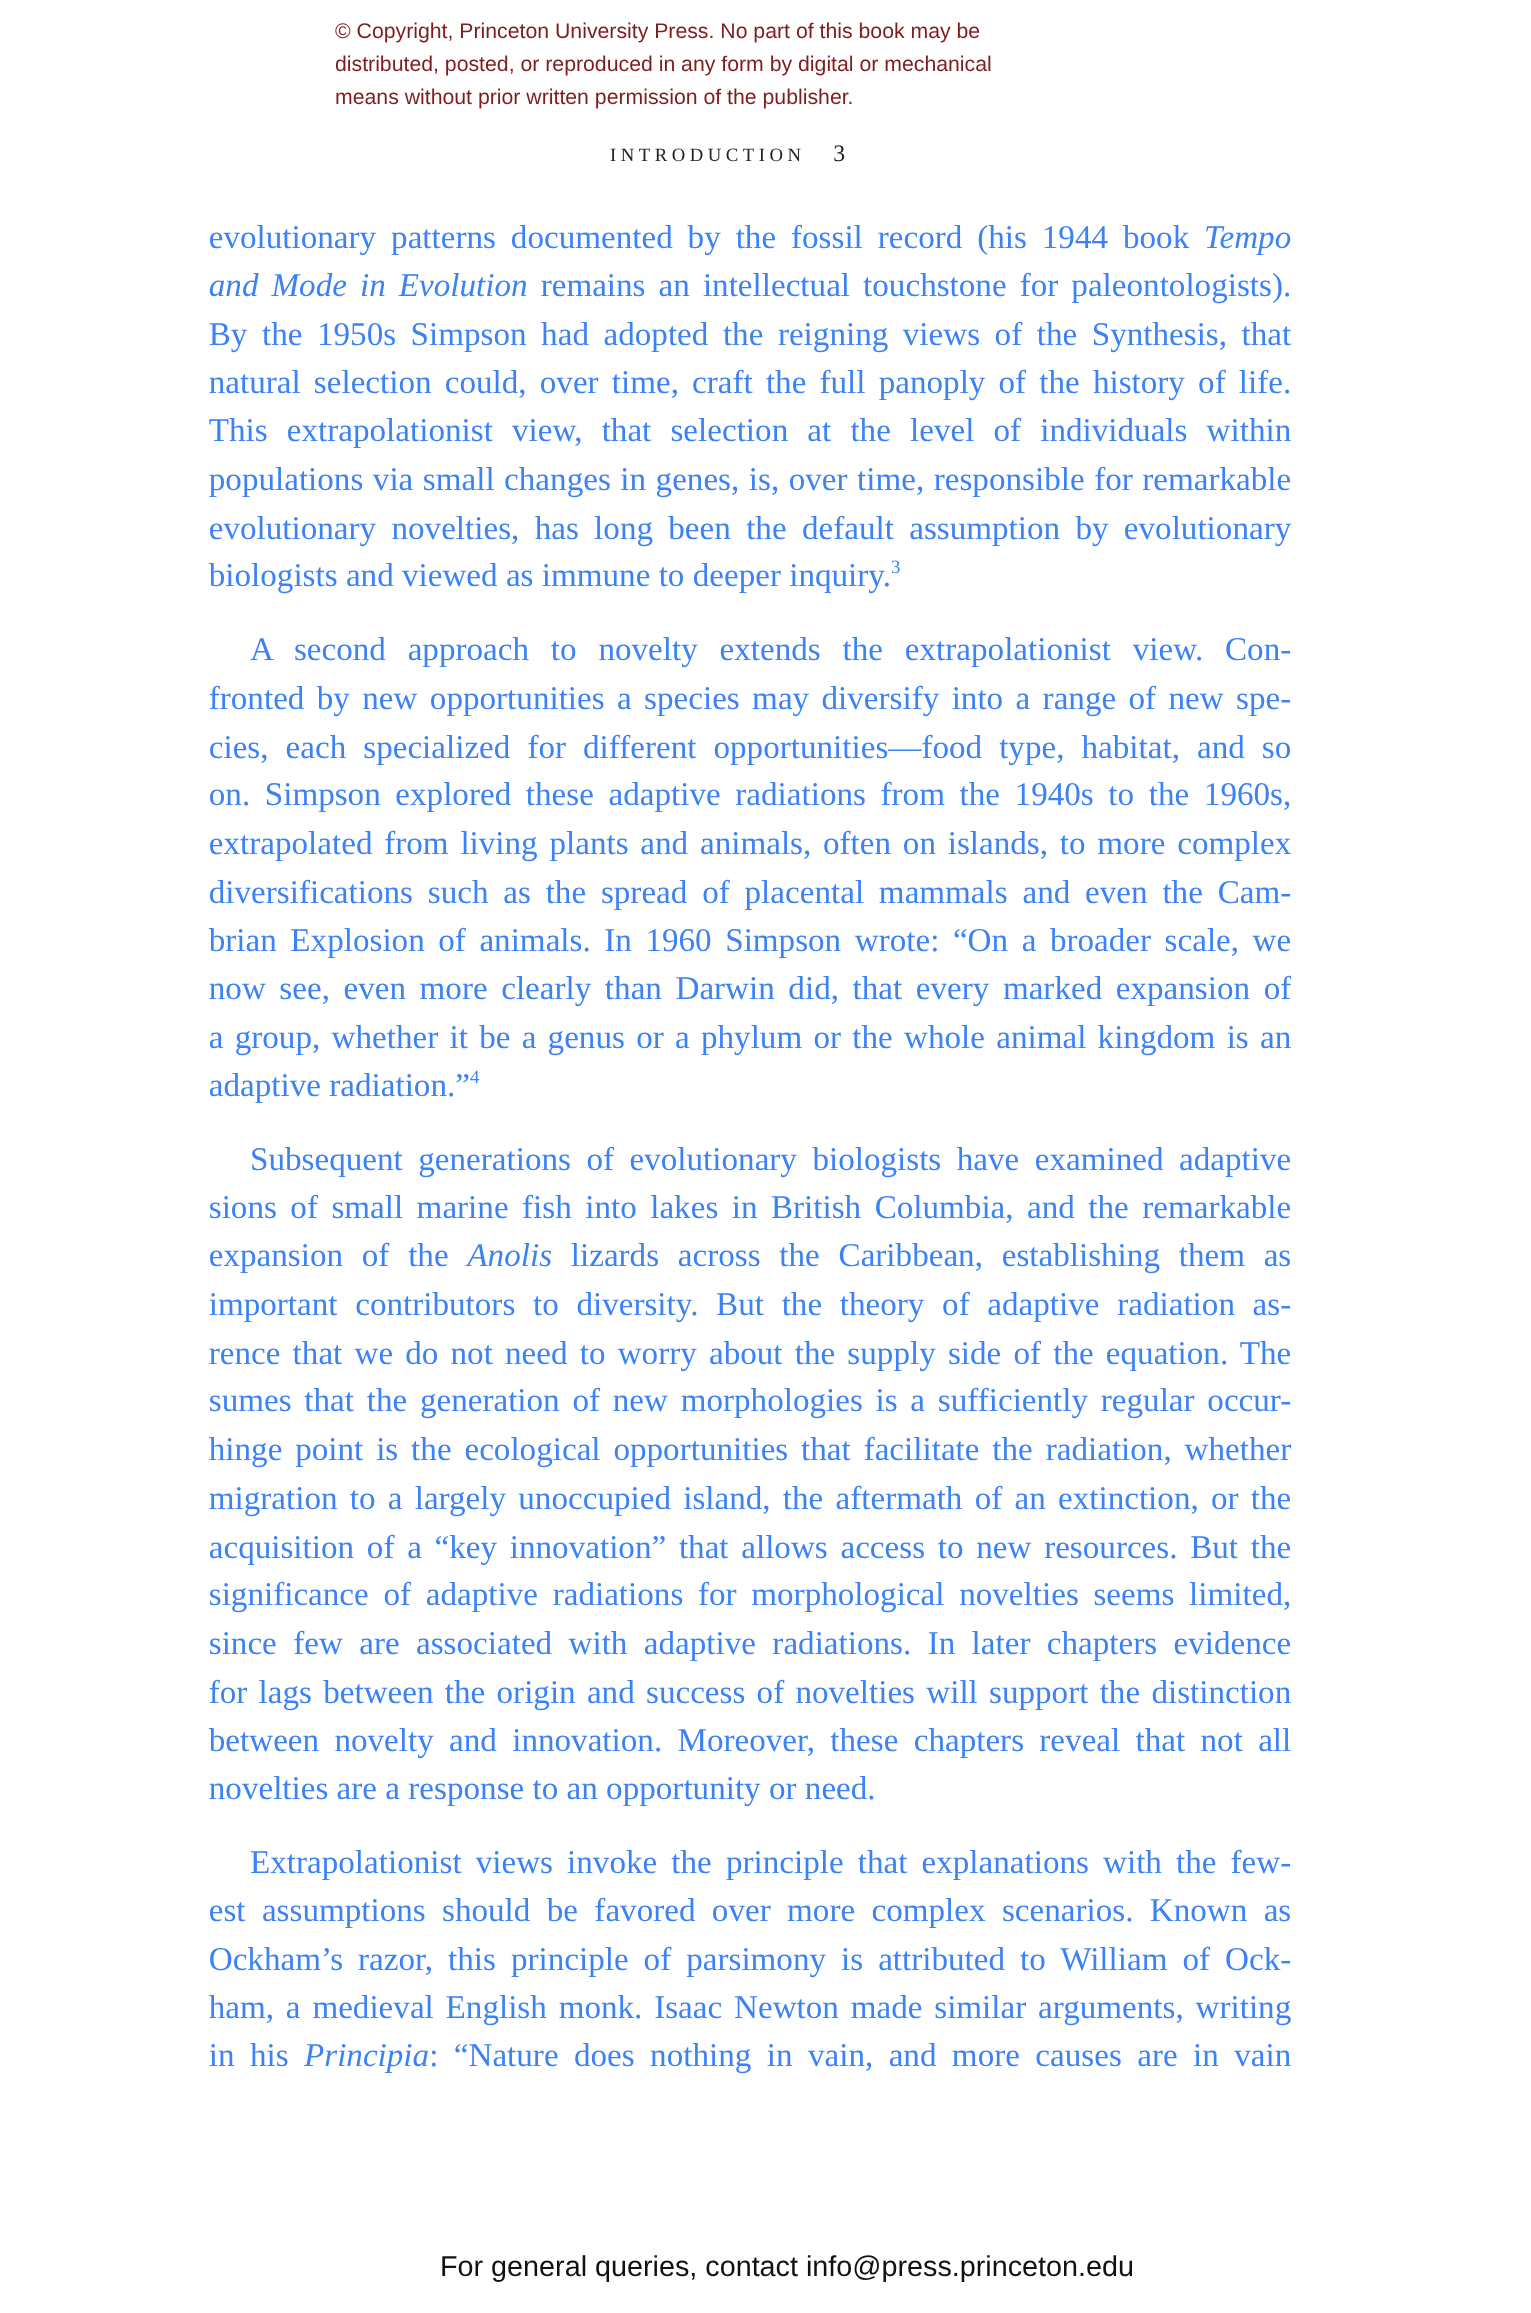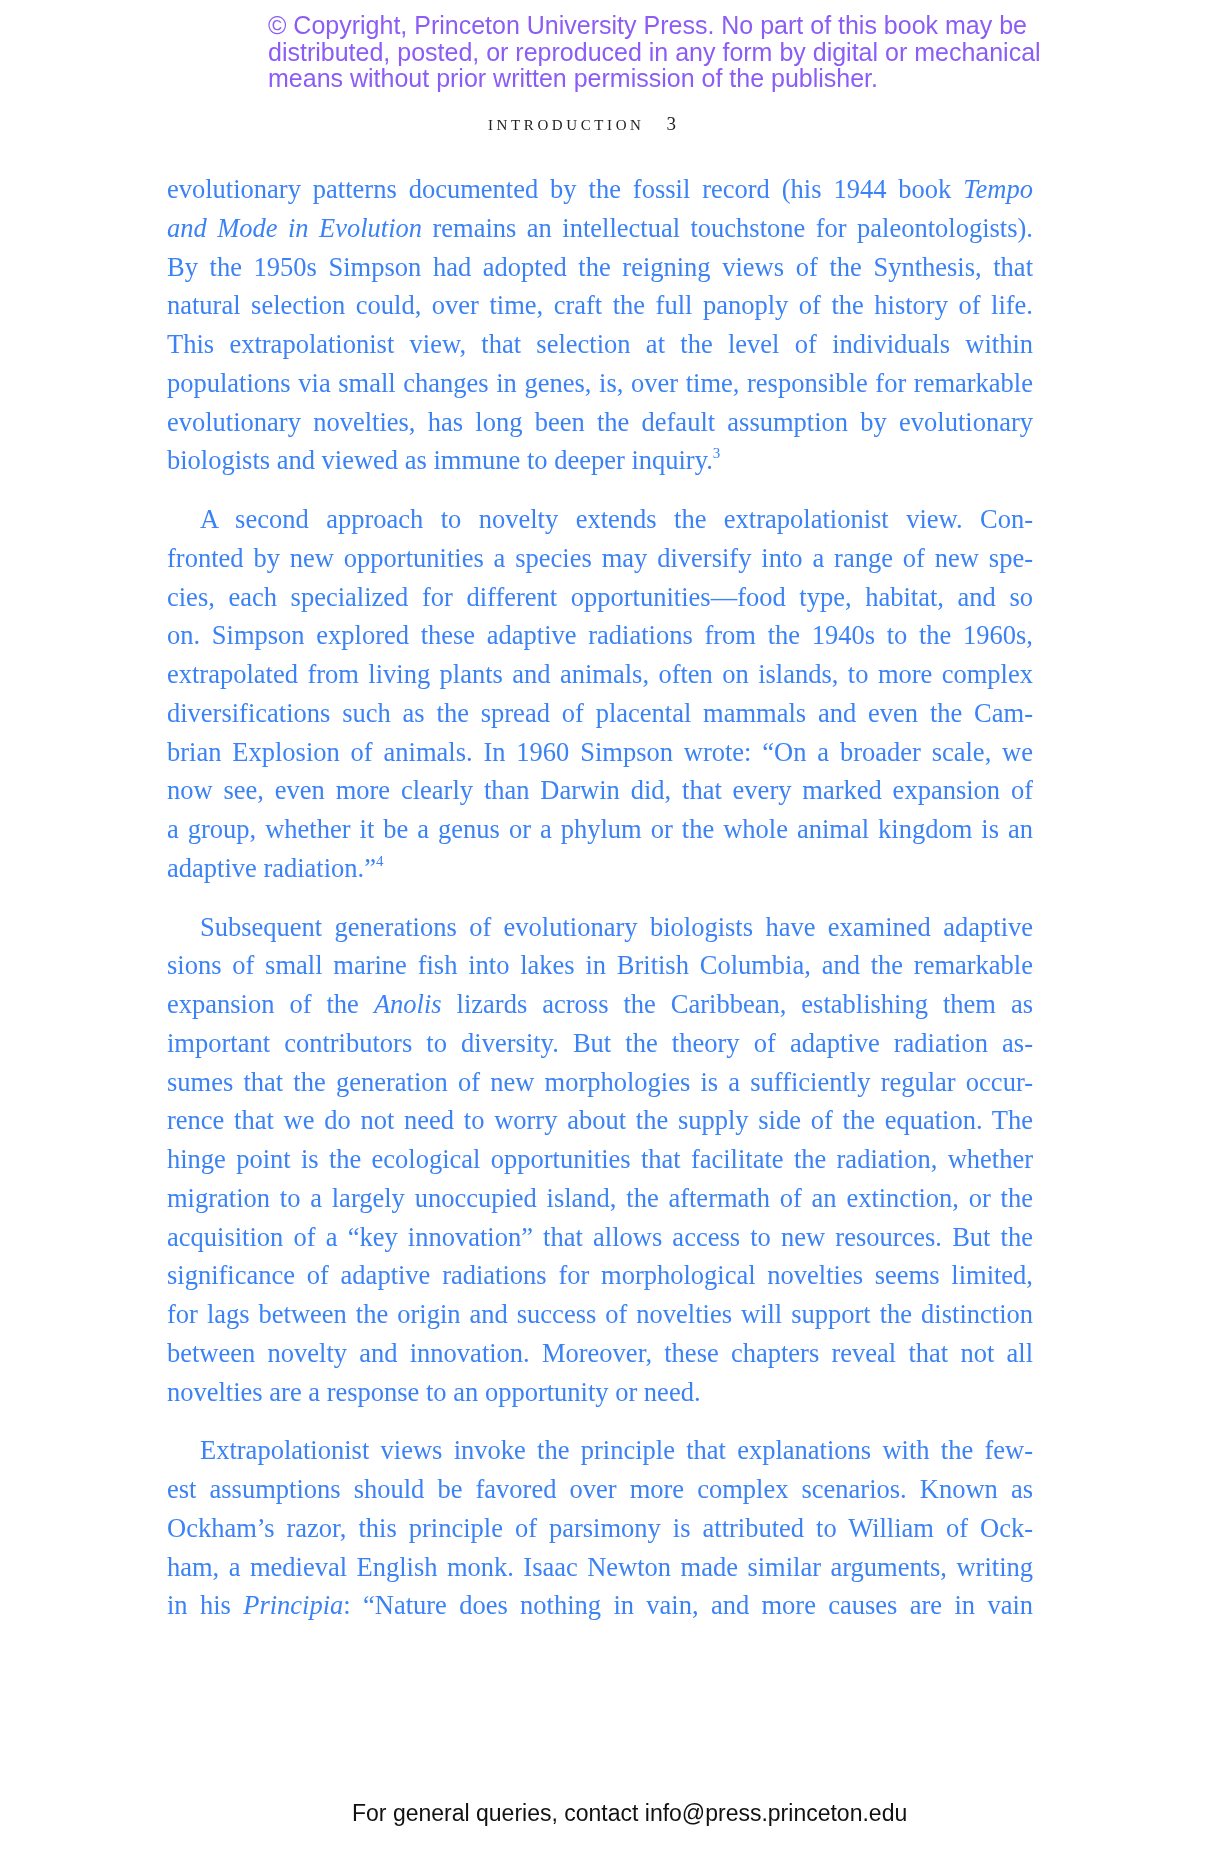--- a/index.html
+++ b/index.html
@@ -1,20 +1,20 @@
 <!DOCTYPE html>
 <html><head>
 <meta charset="utf-8">
 <style>
   html, body { margin: 0; padding: 0; background: #ffffff; }
   body { width: 1225px; height: 1850px; position: relative; overflow: hidden; }
   .notice {
     position: absolute; left: 268px; top: 12px; width: 700px;
-    font-family: "Liberation Sans", sans-serif; font-size: 25px; line-height: 26.5px;
-    color: #8b5cf6;
+    font-family: "Liberation Sans", sans-serif; font-size: 17px; line-height: 26.5px;
+    color: #7f1d1d;
   }
   .notice div { white-space: nowrap; }
   .running-head {
     position: absolute; left: 488px; top: 113px;
     font-family: "Liberation Serif", serif; font-size: 15px; letter-spacing: 3.6px;
     color: #222; white-space: nowrap;
   }
   .running-head .folio { margin-left: 22px; font-size: 19px; letter-spacing: 0; }
   .body-text {
     position: absolute; left: 167px; top: 170px; width: 866px;
@@ -64,26 +64,27 @@
       <span class="line"><span>brian Explosion of animals. In 1960 Simpson wrote: “On a broader scale, we</span></span>
       <span class="line"><span>now see, even more clearly than Darwin did, that every marked expansion of</span></span>
       <span class="line"><span>a group, whether it be a genus or a phylum or the whole animal kingdom is an</span></span>
       <span class="line last"><span>adaptive radiation.”</span><sup>4</sup></span>
     </div>
     <div>
       <span class="line indent"><span>Subsequent generations of evolutionary biologists have examined adaptive</span></span>
       <span class="line"><span>sions of small marine fish into lakes in British Columbia, and the remarkable</span></span>
       <span class="line"><span>expansion of the </span><i>Anolis</i><span> lizards across the Caribbean, establishing them as</span></span>
       <span class="line"><span>important contributors to diversity. But the theory of adaptive radiation as-</span></span>
+      <span class="line"><span>rence that we do not need to worry about the supply side of the equation. The</span></span>
       <span class="line"><span>sumes that the generation of new morphologies is a sufficiently regular occur-</span></span>
-      <span class="line"><span>rence that we do not need to worry about the supply side of the equation. The</span></span>
       <span class="line"><span>hinge point is the ecological opportunities that facilitate the radiation, whether</span></span>
       <span class="line"><span>migration to a largely unoccupied island, the aftermath of an extinction, or the</span></span>
       <span class="line"><span>acquisition of a “key innovation” that allows access to new resources. But the</span></span>
       <span class="line"><span>significance of adaptive radiations for morphological novelties seems limited,</span></span>
+      <span class="line"><span>since few are associated with adaptive radiations. In later chapters evidence</span></span>
       <span class="line"><span>for lags between the origin and success of novelties will support the distinction</span></span>
       <span class="line"><span>between novelty and innovation. Moreover, these chapters reveal that not all</span></span>
       <span class="line last"><span>novelties are a response to an opportunity or need.</span></span>
     </div>
     <div>
       <span class="line indent"><span>Extrapolationist views invoke the principle that explanations with the few-</span></span>
       <span class="line"><span>est assumptions should be favored over more complex scenarios. Known as</span></span>
       <span class="line"><span>Ockham’s razor, this principle of parsimony is attributed to William of Ock-</span></span>
       <span class="line"><span>ham, a medieval English monk. Isaac Newton made similar arguments, writing</span></span>
       <span class="line"><span>in his </span><i>Principia</i><span>: “Nature does nothing in vain, and more causes are in vain</span></span>

